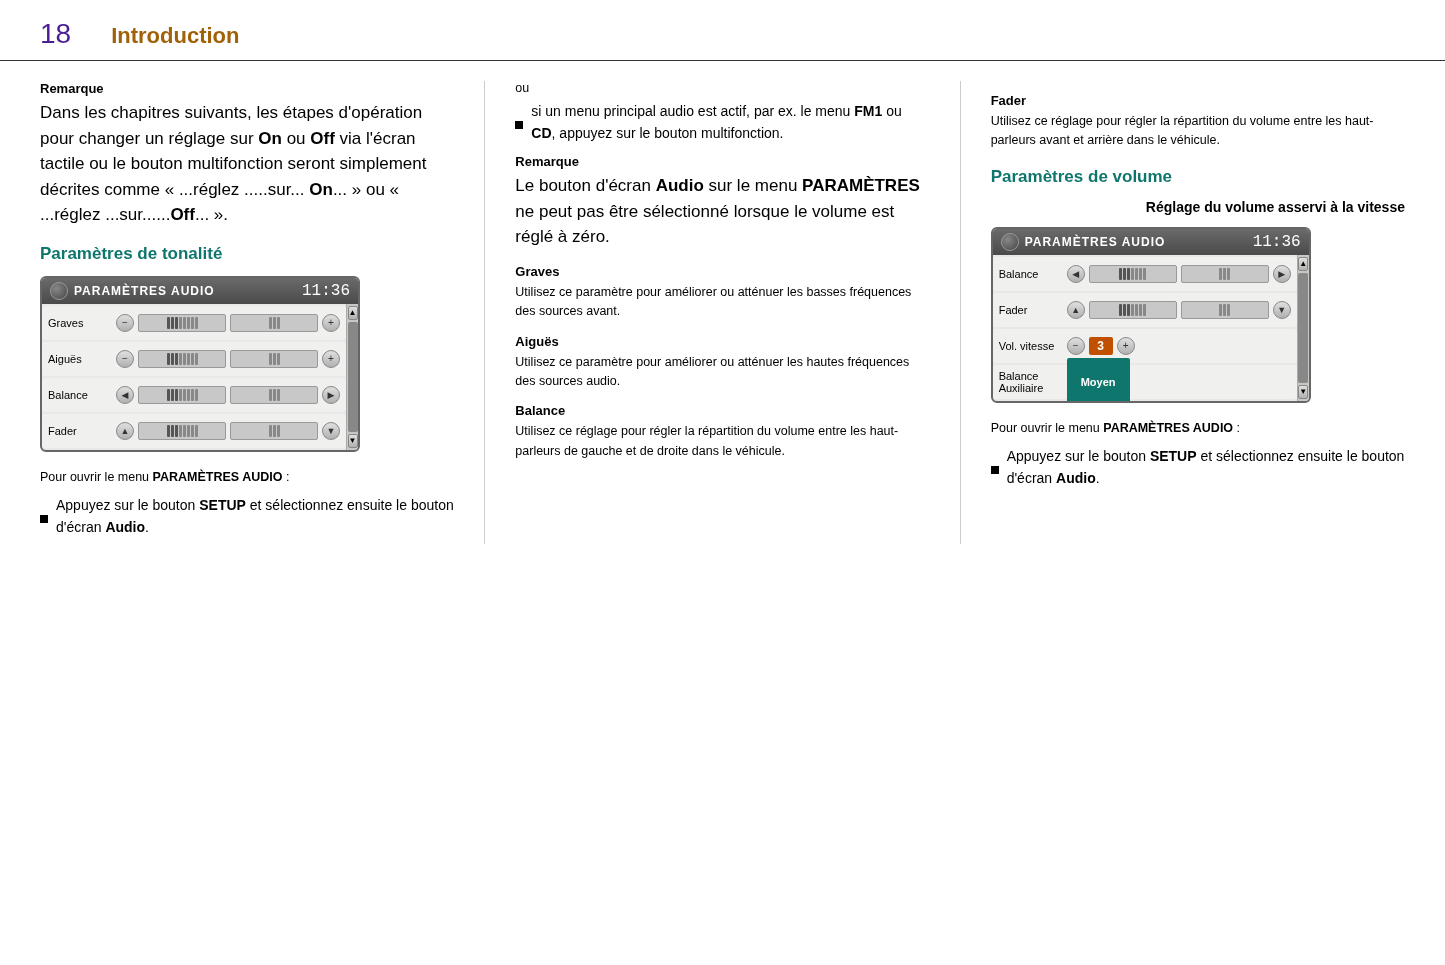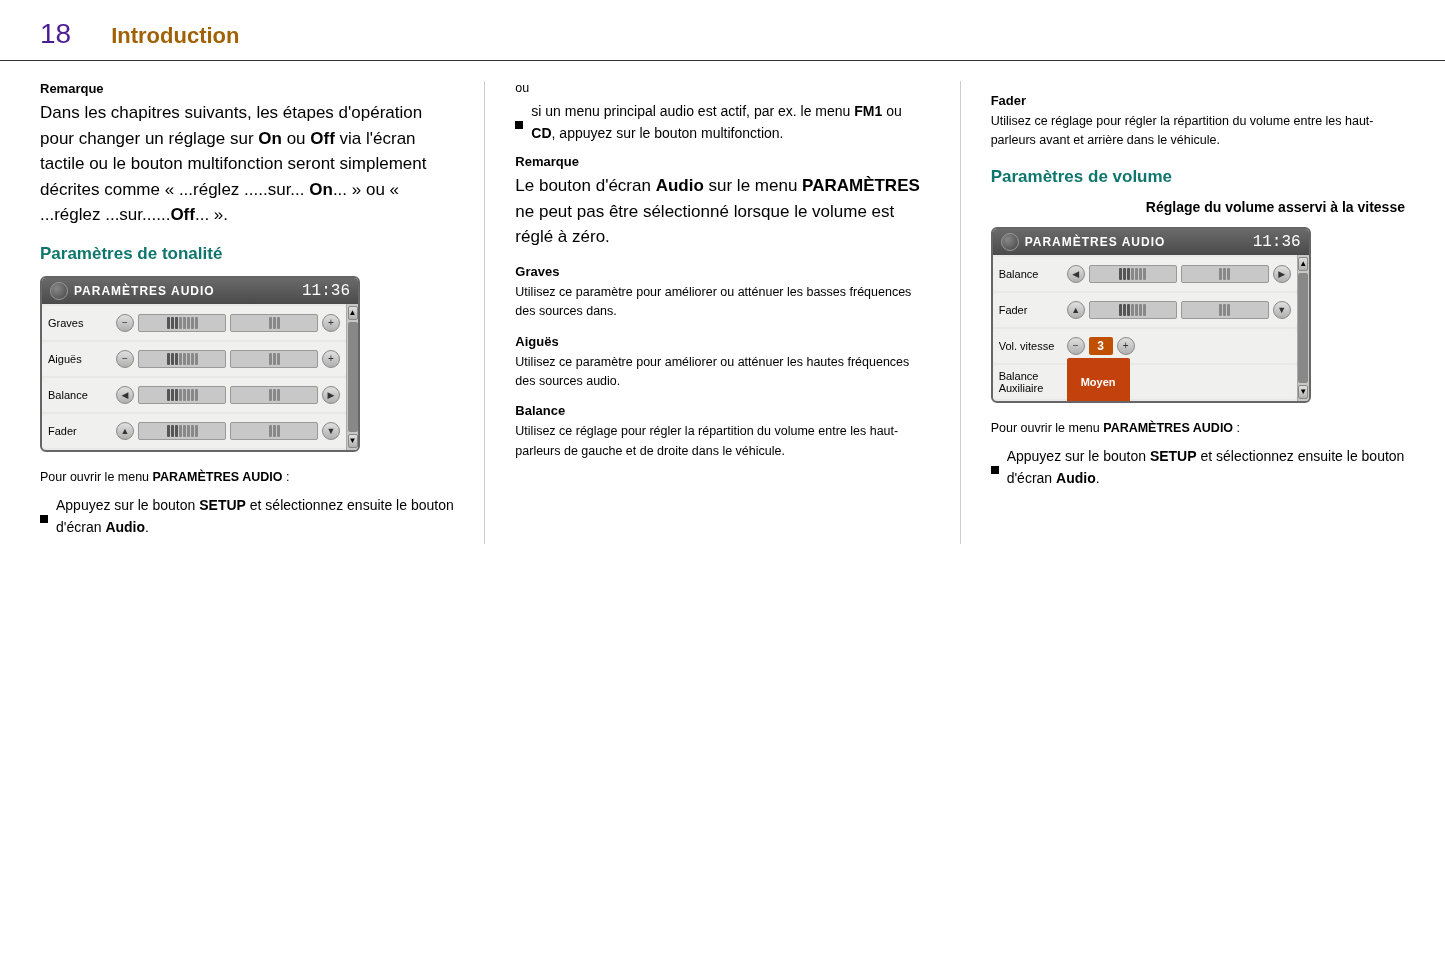--- a/index.html
+++ b/index.html
@@ -256,21 +256,21 @@
       color: #fff;
       font-size: 12px;
       font-weight: bold;
       padding: 2px 8px;
       border-radius: 2px;
       min-width: 24px;
       text-align: center;
     }
 
     .moyen-box {
-      background: #c2410c;
+      background: #0f766e;
       color: #fff;
       font-size: 11px;
       font-weight: bold;
       padding: 18px 14px;
       border-radius: 2px;
     }
 
     .arrow-btn {
       width: 18px;
       height: 18px;
@@ -443,21 +443,21 @@
 
       <div class="note-box" style="margin-top:10px;">
         <div class="note-title">Remarque</div>
         <div class="note-text">
           Le bouton d'écran <strong>Audio</strong> sur le menu <strong>PARAMÈTRES</strong> ne peut pas être sélectionné lorsque le volume est réglé à zéro.
         </div>
       </div>
 
       <div class="sub-heading">Graves</div>
       <div class="body-text">
-        Utilisez ce paramètre pour améliorer ou atténuer les basses fréquences des sources dans.
+        Utilisez ce paramètre pour améliorer ou atténuer les basses fréquences des sources avant.
       </div>
 
       <div class="sub-heading">Aiguës</div>
       <div class="body-text">
         Utilisez ce paramètre pour améliorer ou atténuer les hautes fréquences des sources audio.
       </div>
 
       <div class="sub-heading">Balance</div>
       <div class="body-text">
         Utilisez ce réglage pour régler la répartition du volume entre les haut-parleurs de gauche et de droite dans le véhicule.

